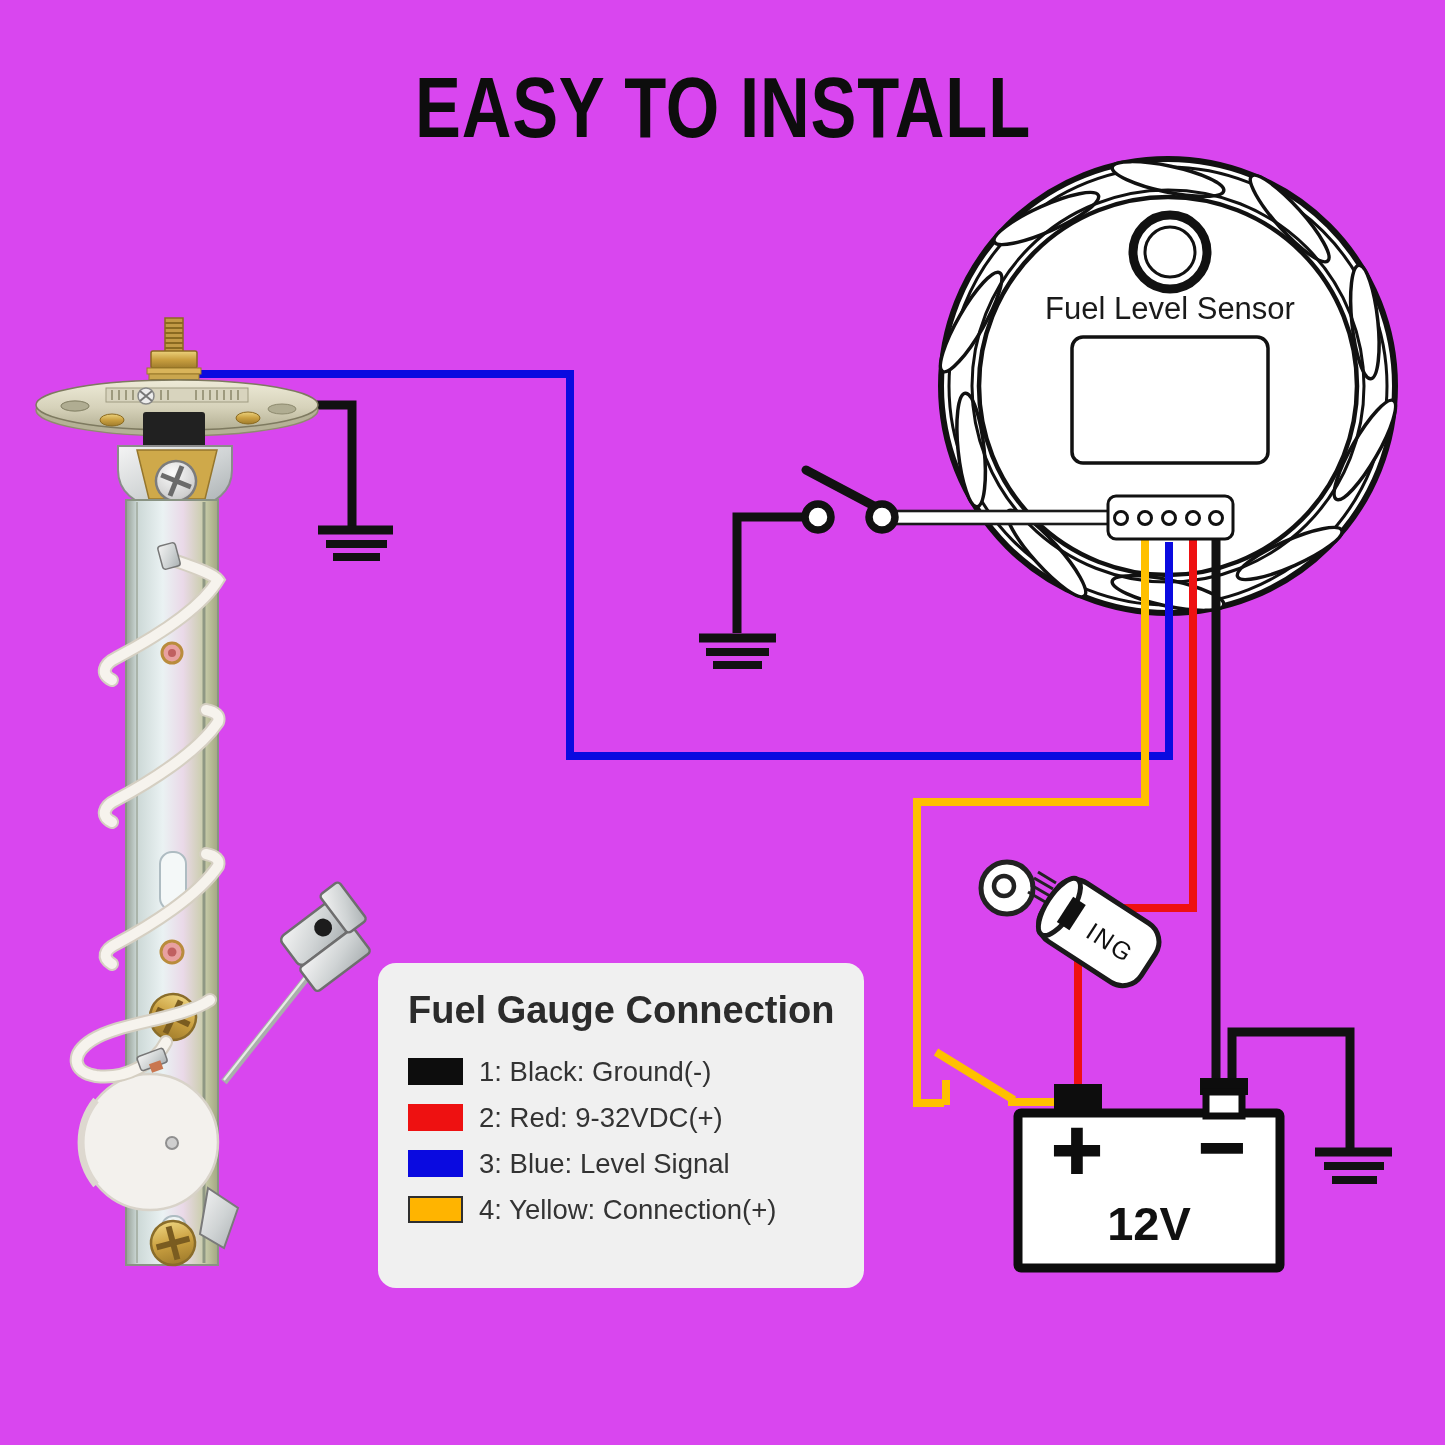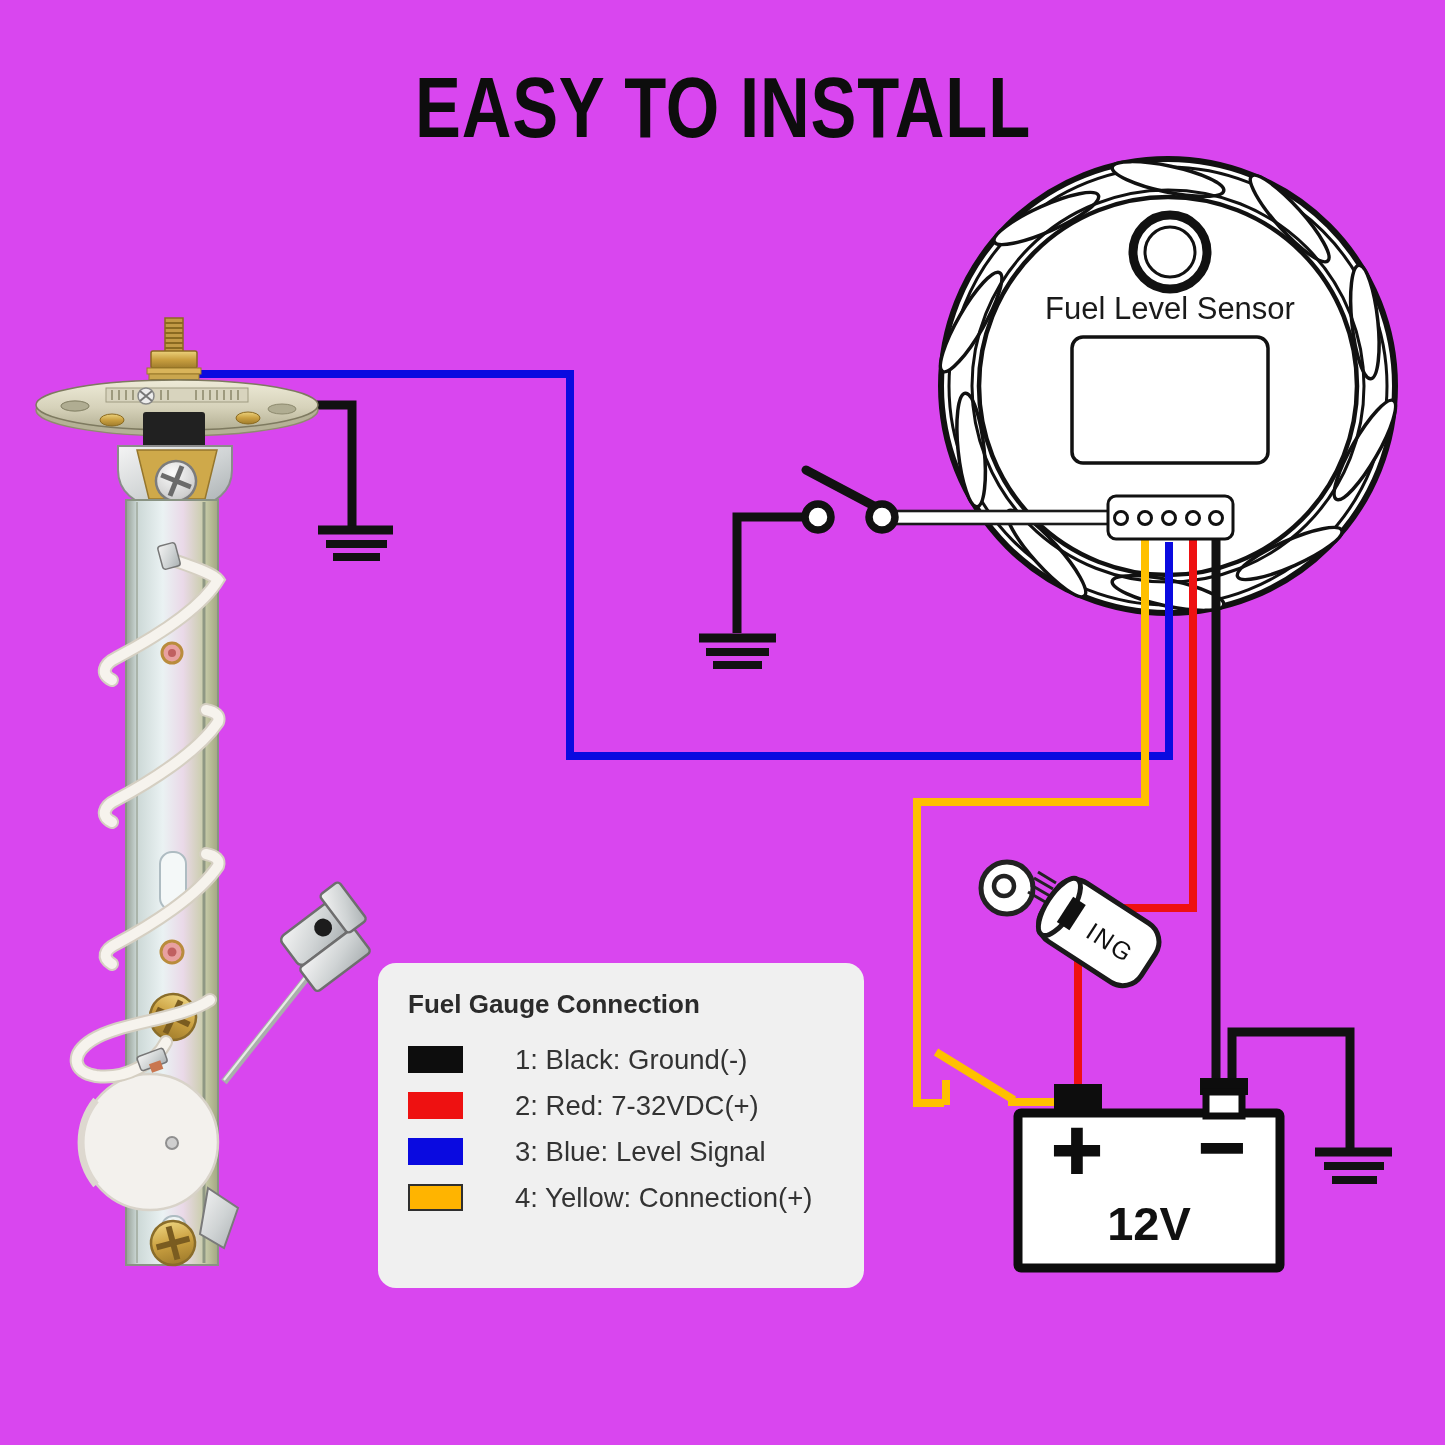--- a/index.html
+++ b/index.html
@@ -5,22 +5,22 @@
   html,body{margin:0;padding:0;background:#fff;}
   .stage{position:relative;width:1445px;height:1445px;background:#d946ef;overflow:hidden;
          font-family:"Liberation Sans",sans-serif;}
   .title{position:absolute;top:58px;left:50%;transform:translateX(-50%) scaleX(.80);
          transform-origin:center;font-size:86px;font-weight:800;letter-spacing:1px;
          color:#0d0d0d;white-space:nowrap;}
   svg{position:absolute;left:0;top:0;}
   .legend{position:absolute;left:378px;top:963px;width:486px;height:325px;
           background:#f0f0f0;border-radius:18px;box-sizing:border-box;
           padding:26px 0 0 30px;}
-  .legend-title{font-size:26px;font-weight:bold;color:#2b2b2b;margin:0 0 26px 0;}
-  .legend-row{display:flex;align-items:center;height:27px;margin-bottom:19px;gap:36px;}
+  .legend-title{font-size:38px;font-weight:bold;color:#2b2b2b;margin:0 0 26px 0;}
+  .legend-row{display:flex;align-items:center;height:27px;margin-bottom:19px;}
   .sw{width:55px;height:27px;margin-right:16px;flex:0 0 auto;border:2.5px solid transparent;box-sizing:border-box;}
   .legend-row:last-child .sw{border-color:#2f2f2f;background:#fff;}
   .legend-label{font-size:27.5px;color:#333;white-space:nowrap;}
 </style>
 </head>
 <body>
 
 <div class="stage">
 
   <div class="title">EASY TO INSTALL</div>
@@ -260,21 +260,21 @@
   </svg>
 
   <div class="legend">
     <div class="legend-title">Fuel Gauge Connection</div>
     <div class="legend-row">
       <div class="sw" style="background: rgb(13, 13, 13);"></div>
       <div class="legend-label">1: Black: Ground(-)</div>
     </div>
     <div class="legend-row">
       <div class="sw" style="background: rgb(238, 17, 17);"></div>
-      <div class="legend-label">2: Red: 7-32VDC(+)</div>
+      <div class="legend-label">2: Red: 9-32VDC(+)</div>
     </div>
     <div class="legend-row">
       <div class="sw" style="background: rgb(10, 10, 224);"></div>
       <div class="legend-label">3: Blue: Level Signal</div>
     </div>
     <div class="legend-row">
       <div class="sw" style="background: rgb(255, 180, 0);"></div>
       <div class="legend-label">4: Yellow: Connection(+)</div>
     </div>
   </div>

